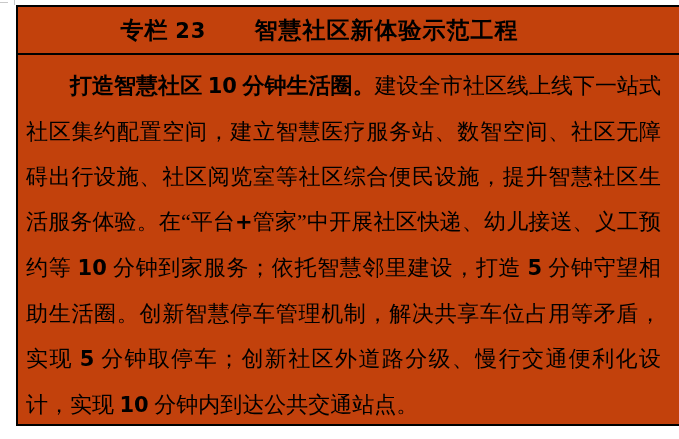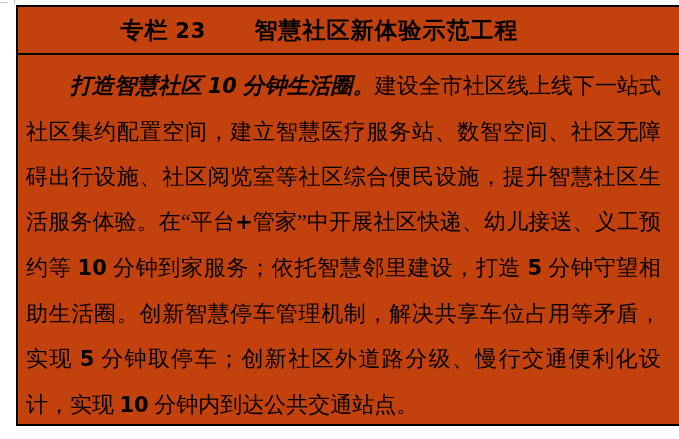--- a/index.html
+++ b/index.html
@@ -58,21 +58,20 @@
     margin: 0;
     font-size: 22px;
     line-height: 45px;
     text-align: justify;
     text-align-last: left;
     text-justify: inter-character;
     text-indent: 44px;
   }
   .lead {
     font-weight: 700;
-    font-style: italic;
   }
   
   .num {
     font-family: "DejaVu Sans", "Liberation Sans", sans-serif;
     font-weight: 700;
     font-size: 21px;
   }
 </style>
 </head>
 <body>

